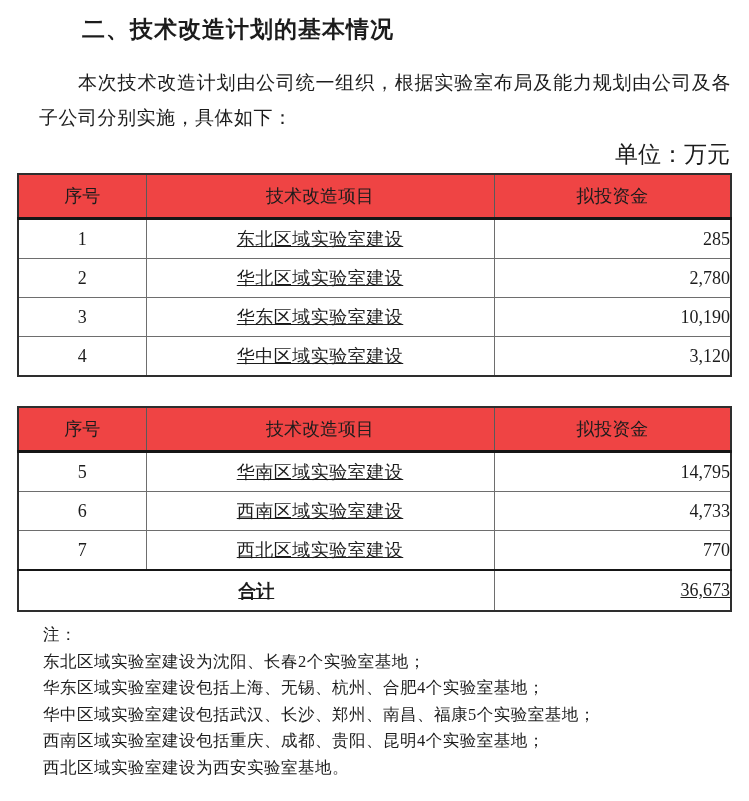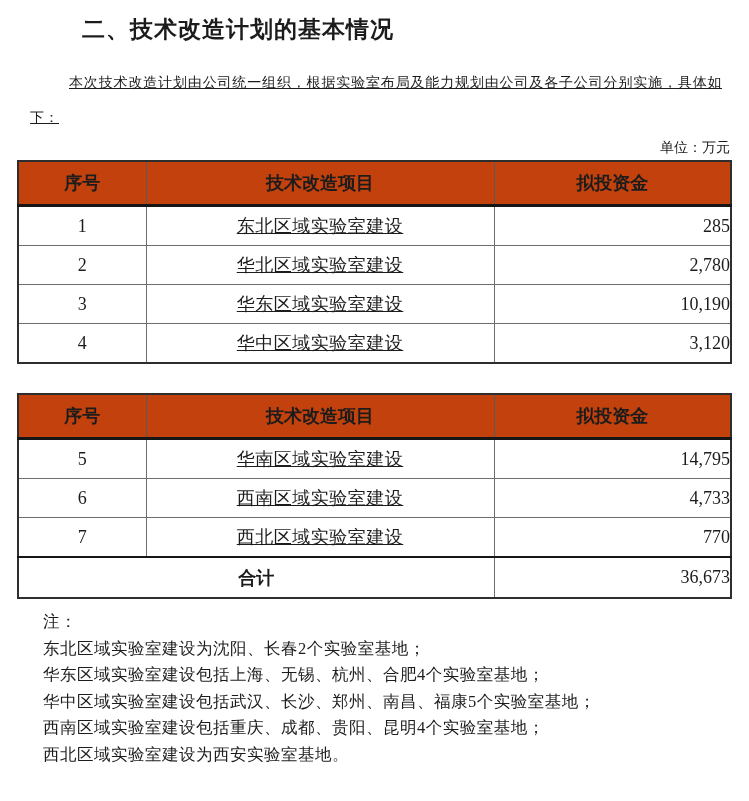--- a/index.html
+++ b/index.html
@@ -21,67 +21,67 @@
     padding: 12px 19px 0 17px;
   }
   .doc-title {
     margin: 2px 0 20px 65px;
     font-family: "Liberation Sans", "DejaVu Sans", sans-serif;
     font-weight: bold;
     font-size: 23px;
     letter-spacing: 1px;
   }
   .intro {
-    margin: 0 0 0 13px;
+    margin: 0 0 0 22px;
     width: 692px;
-    font-size: 14px;
+    font-size: 19px;
     line-height: 35px;
     text-align: justify;
     text-indent: 39px;
     letter-spacing: 0.5px;
-    text-decoration: underline;
   }
   .unit-line {
     width: 713px;
     text-align: right;
-    font-size: 14px;
+    font-size: 23px;
     margin: 4px 0 3px 0;
   }
   table.inv {
     width: 713px;
     border-collapse: collapse;
     table-layout: fixed;
     border: 2px solid #2e2e2e;
     font-size: 18px;
   }
   table.inv col.c1 { width: 128px; }
   table.inv col.c2 { width: 348px; }
   table.inv col.c3 { width: 237px; }
   table.inv th {
     height: 42px;
-    background: #c2410c;
+    background: #ef4444;
     font-family: "Liberation Sans", "DejaVu Sans", sans-serif;
-    font-weight: bold;
+    font-weight: normal;
     font-size: 18px;
     text-align: center;
     border: 1px solid #5a5a5a;
     border-bottom: 3px solid #161616;
     padding: 0;
   }
   table.inv td {
     height: 38px;
     border: 1px solid #6e6e6e;
     padding: 0;
   }
   td.cell-num { text-align: center; }
   td.cell-proj { text-align: center; letter-spacing: 0.5px; text-decoration: underline; }
   td.cell-amt { text-align: right; padding-right: 7px; }
   tr.total-row td {
     border-top: 2px solid #161616;
     height: 39px;
+    text-decoration: underline;
   }
   td.cell-total {
     text-align: center;
     font-family: "Liberation Sans", "DejaVu Sans", sans-serif;
     font-weight: bold;
   }
   .table-gap { height: 29px; }
   .notes {
     margin: 10px 0 0 26px;
     font-size: 16.5px;

